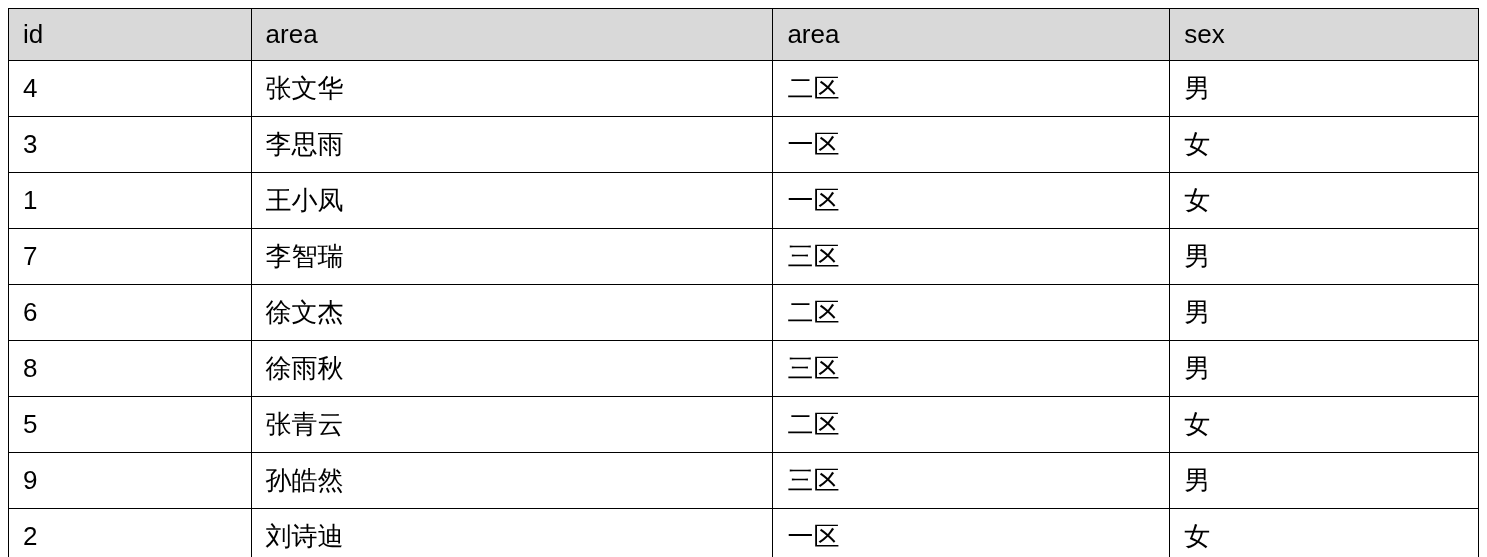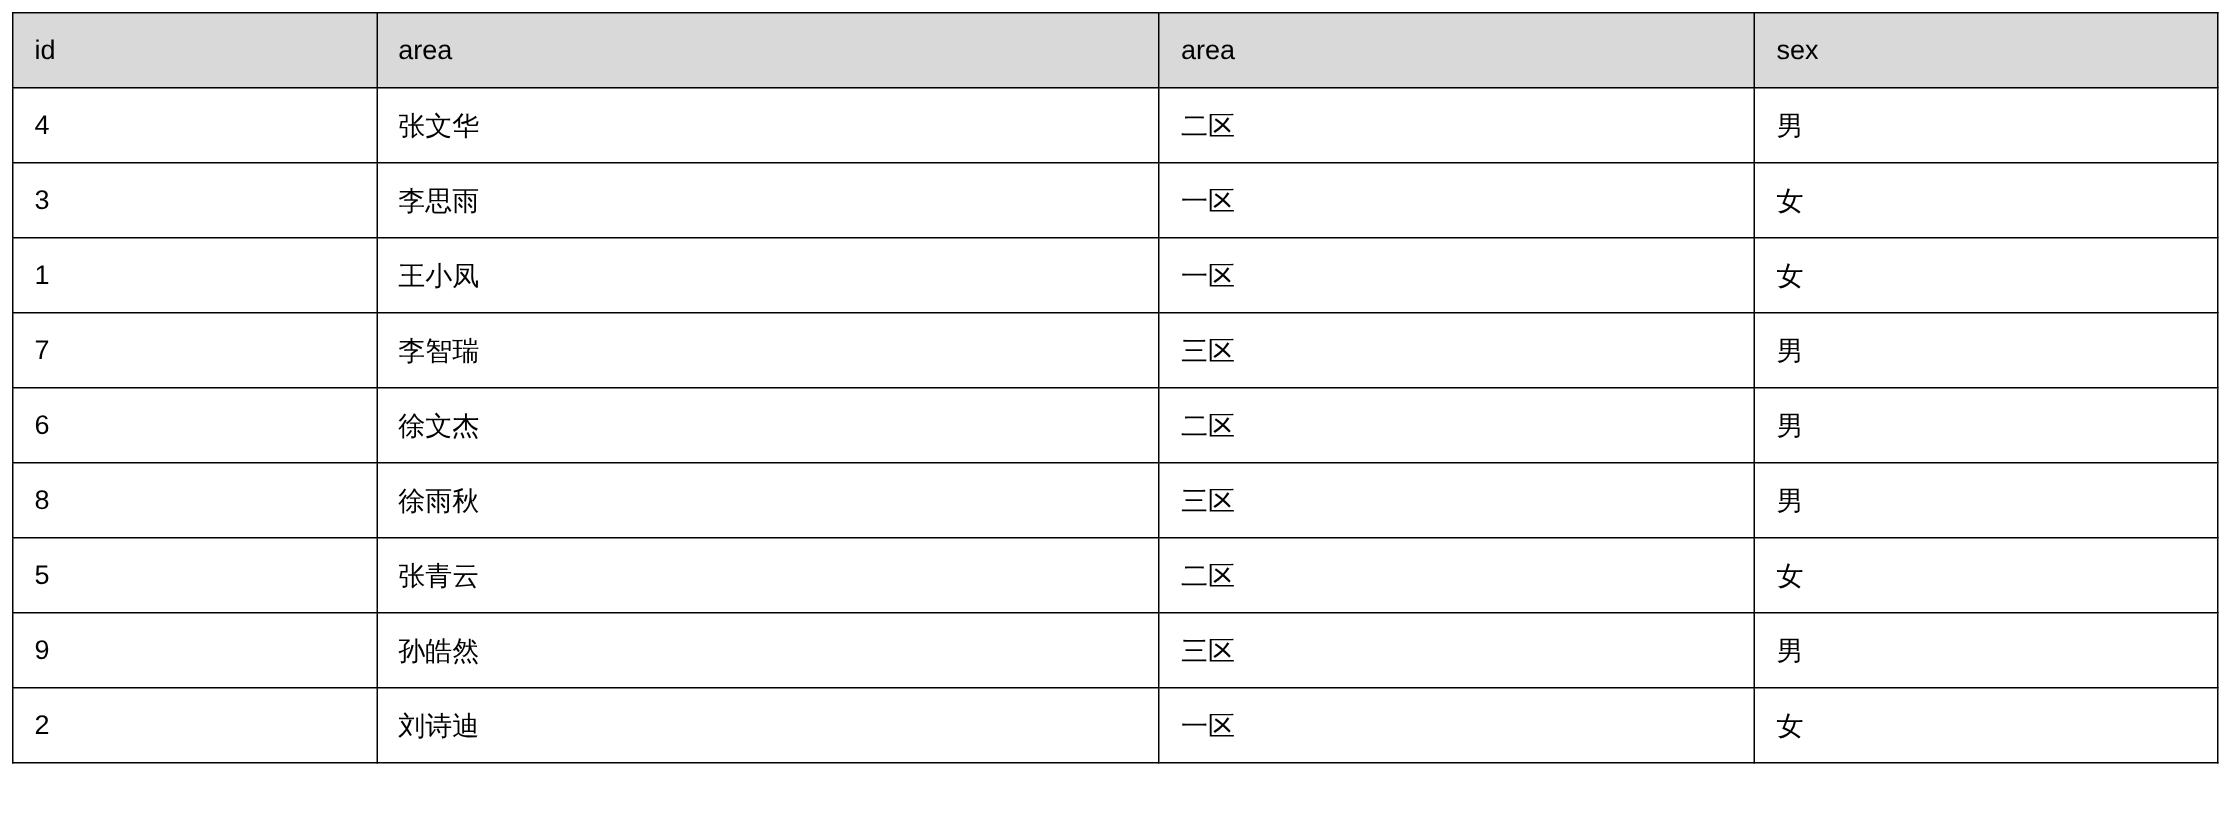--- a/index.html
+++ b/index.html
@@ -14,21 +14,21 @@
     }
     table {
       width: 100%;
       border-collapse: collapse;
       table-layout: fixed;
     }
     th, td {
       border: 1.5px solid #000000;
       padding: 10px 14px;
       text-align: left;
-      font-size: 18px;
+      font-size: 26px;
       font-weight: normal;
       height: 50px;
       vertical-align: middle;
     }
     th {
       background: #d9d9d9;
       font-weight: normal;
     }
     col.col-id {
       width: 16.5%;

